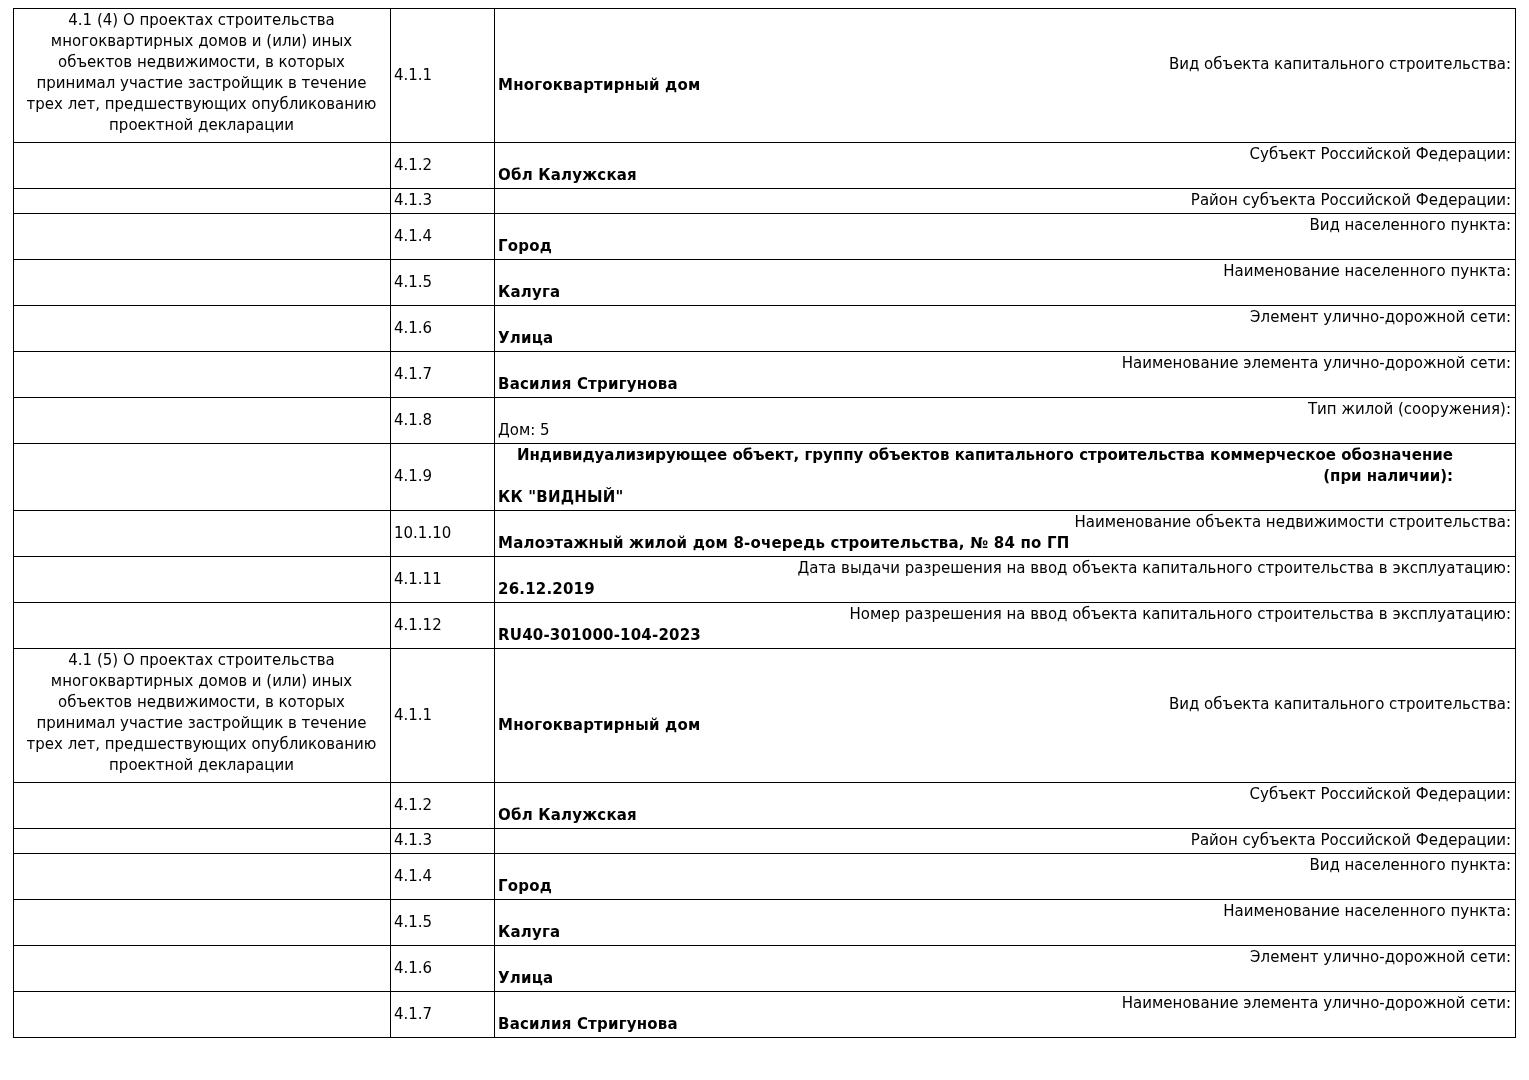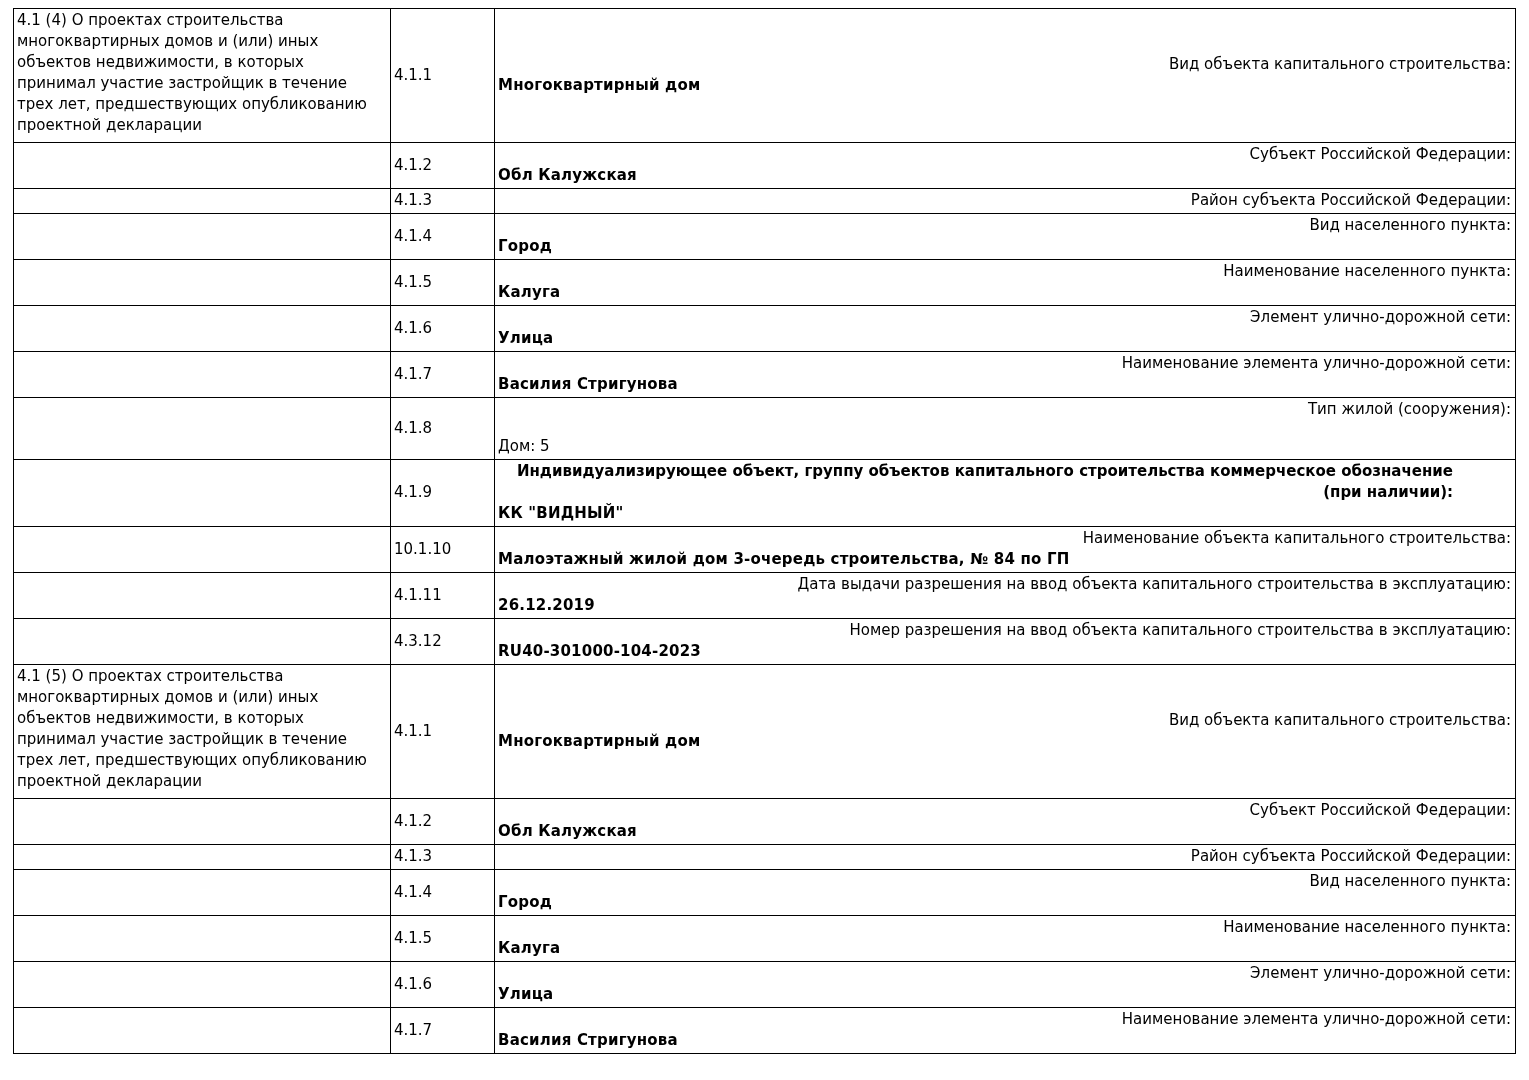--- a/index.html
+++ b/index.html
@@ -18,25 +18,26 @@
   }
   td {
     border: 1px solid #000000;
     padding: 1px 4px 2px 3px;
     vertical-align: middle;
     overflow: hidden;
   }
   td.sec {
     vertical-align: top;
     line-height: 21px;
+    text-align: center;
   }
   tr.tall td.sec { height: 134px; }
   .label { font-weight: normal; line-height: 21px; text-align: right; }
   .value { font-weight: bold; line-height: 21px; letter-spacing: 0.2px; }
-  .value.plain { font-weight: normal; letter-spacing: 0; margin-top: 16px; }
+  .value.plain { font-weight: normal; letter-spacing: 0; }
   .label.narrow { max-width: 955px; font-weight: bold; }
   td.code { line-height: 21px; margin-top: 28px; }
 </style>
 </head>
 <body>
 
 <div class="page">
   <table class="decl">
     <colgroup>
       <col style="width:377px">
@@ -123,37 +124,37 @@
         <td class="content">
           <div class="label narrow">Индивидуализирующее объект, группу объектов капитального строительства коммерческое обозначение (при наличии):</div>
           <div class="value">КК "ВИДНЫЙ"</div>
         </td>
       </tr>
 
       <tr>
         <td class="sec"></td>
         <td class="code">10.1.10</td>
         <td class="content">
-          <div class="label">Наименование объекта капитального строительства:</div>
-          <div class="value">Малоэтажный жилой дом 3-очередь строительства, № 84 по ГП</div>
+          <div class="label">Наименование объекта недвижимости строительства:</div>
+          <div class="value">Малоэтажный жилой дом 8-очередь строительства, № 84 по ГП</div>
         </td>
       </tr>
 
       <tr>
         <td class="sec"></td>
         <td class="code">4.1.11</td>
         <td class="content">
           <div class="label">Дата выдачи разрешения на ввод объекта капитального строительства в эксплуатацию:</div>
           <div class="value">26.12.2019</div>
         </td>
       </tr>
 
       <tr>
         <td class="sec"></td>
-        <td class="code">4.3.12</td>
+        <td class="code">4.1.12</td>
         <td class="content">
           <div class="label">Номер разрешения на ввод объекта капитального строительства в эксплуатацию:</div>
           <div class="value">RU40-301000-104-2023</div>
         </td>
       </tr>
 
 
       <tr class="tall">
         <td class="sec">4.1 (5) О проектах строительства многоквартирных домов и (или) иных объектов недвижимости, в которых принимал участие застройщик в течение трех лет, предшествующих опубликованию проектной декларации</td>
         <td class="code">4.1.1</td>

